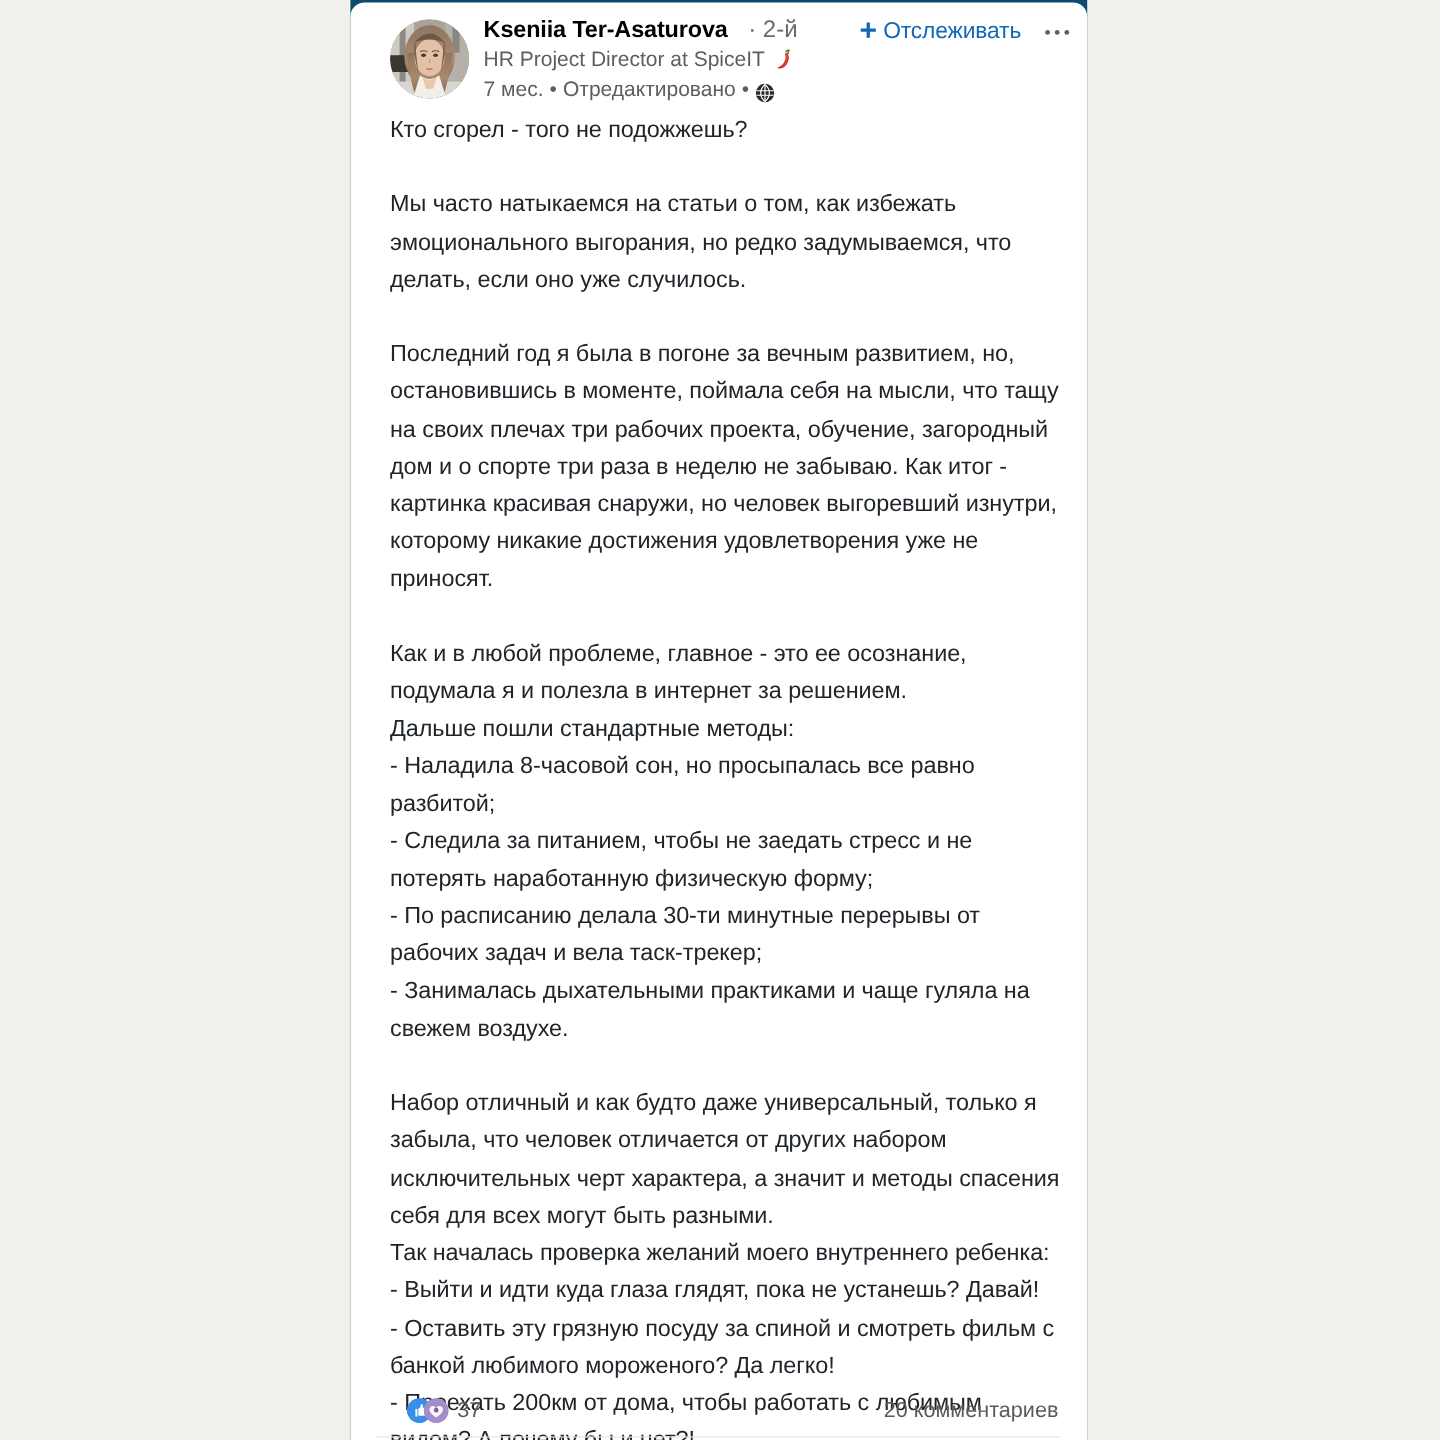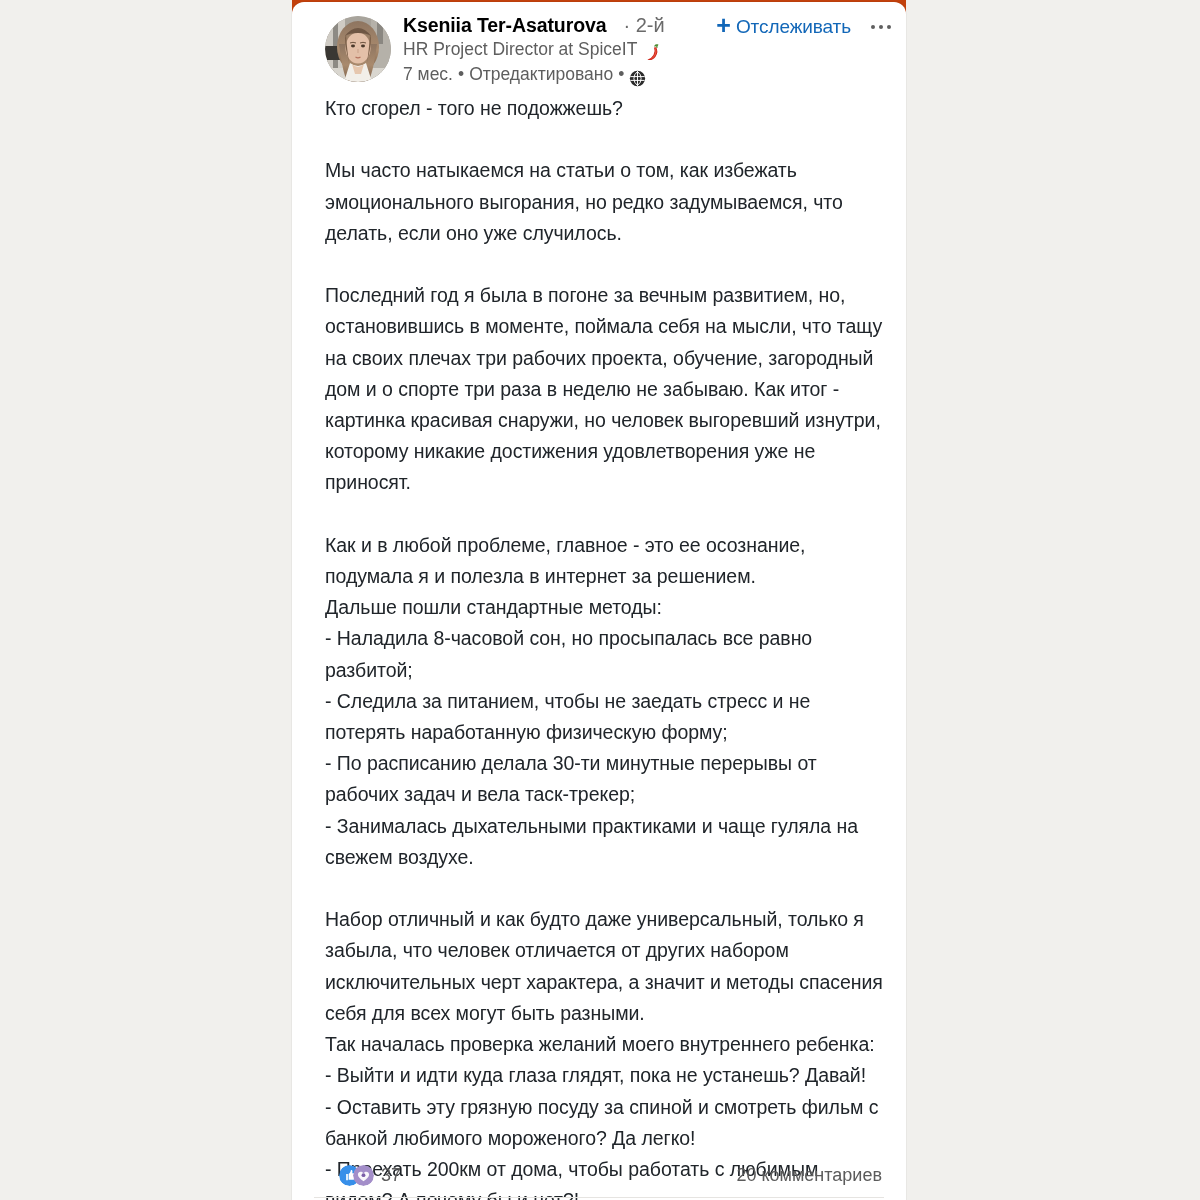--- a/index.html
+++ b/index.html
@@ -11,21 +11,21 @@
     height: 1200px;
     background: #f3f2ef;
     font-family: "Liberation Sans", "DejaVu Sans", sans-serif;
     overflow: hidden;
   }
 
   #page {
     position: relative;
     width: 1200px;
     height: 1200px;
-    background: #c2410c;
+    background: #0c4a6e;
   }
 
   
   .gutter-left {
     position: absolute;
     left: 0; top: 0;
     width: 292px; height: 1200px;
     background: #f1f0ed;
   }
   .gutter-right {
@@ -88,21 +88,21 @@
     letter-spacing: -0.1px;
   }
   .degree {
     font-size: 20px;
     color: #6a6a6a;
     margin-left: 17px;
     font-weight: 400;
   }
   .headline-line {
     display: flex;
-    align-items: center;
+    align-items: flex-start;
     line-height: 25px;
     margin-top: 1px;
     white-space: nowrap;
   }
   .headline {
     font-size: 17.5px;
     color: #5e5e5e;
   }
   .pepper {
     margin-left: 6px;

